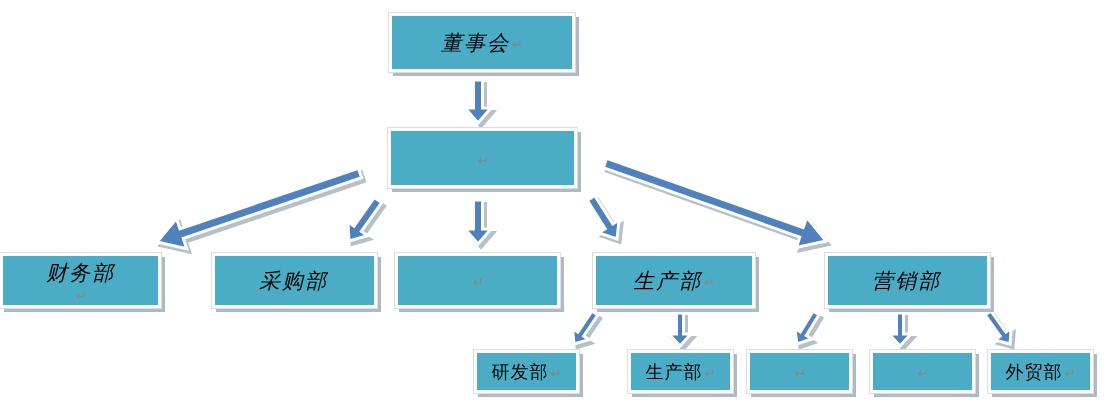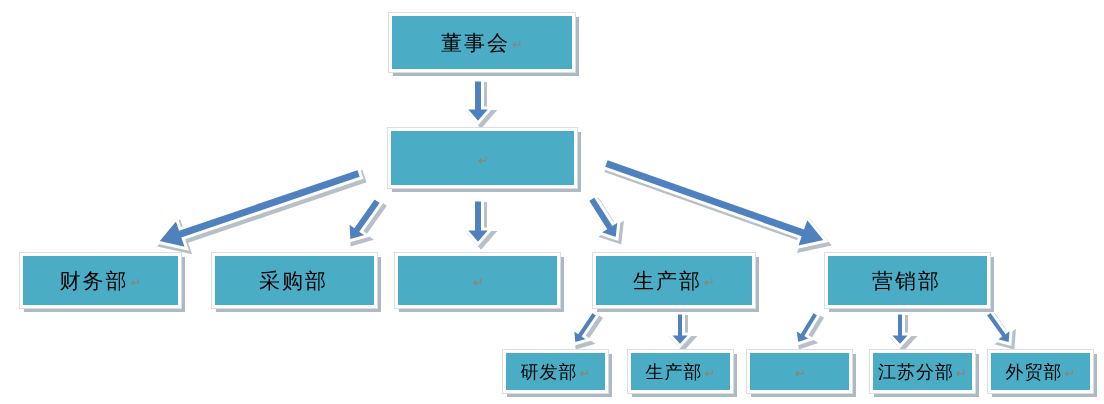--- a/index.html
+++ b/index.html
@@ -15,21 +15,21 @@
     position:absolute;
     box-sizing:border-box;
     background:var(--node-fill,#4BACC6);
     border:3px solid var(--node-border,#ffffff);
     box-shadow:0 0 0 1px #d8dee3, 4px 4px 0 0 #aeb9c3;
     display:flex;align-items:center;justify-content:center;
     color:#000;
     letter-spacing:2px;
     cursor:default;
   }
-  .node.lv123{font-size:21px;}
+  .node.lv123{font-size:21px;font-style:italic;}
   .node.lv4{font-size:18px;letter-spacing:1px;}
   .pilcrow{
     color:var(--pilcrow,#8C8474);
     font-size:13px;
     letter-spacing:0;
     margin-left:2px;
     position:relative;top:2px;
   }
 </style>
 </head>
@@ -64,21 +64,21 @@
 
   <div class="node lv123" style="left:389px;top:13px;width:186px;height:59px;">
     <span>董事会</span>
       <span class="pilcrow">↵</span>
   </div>
 
   <div class="node lv123" style="left:388px;top:128px;width:189px;height:60px;">
       <span class="pilcrow">↵</span>
   </div>
 
-  <div class="node lv123" style="left:20px;top:253px;width:161px;height:55px;">
+  <div class="node lv123" style="left:0;top:253px;width:161px;height:55px;flex-direction:column;">
     <span>财务部</span>
       <span class="pilcrow">↵</span>
   </div>
 
   <div class="node lv123" style="left:212px;top:253px;width:165px;height:55px;">
     <span>采购部</span>
       <span class="pilcrow"></span>
   </div>
 
   <div class="node lv123" style="left:395px;top:253px;width:165px;height:55px;">
@@ -88,36 +88,35 @@
   <div class="node lv123" style="left:593px;top:253px;width:162px;height:55px;">
     <span>生产部</span>
       <span class="pilcrow">↵</span>
   </div>
 
   <div class="node lv123" style="left:825px;top:253px;width:165px;height:55px;text-align:center;">
     <span>营销部</span>
       <span class="pilcrow"></span>
   </div>
 
-  <div class="node lv4" style="left:503px;top:350px;width:105px;height:43px;">
+  <div class="node lv4" style="left:474px;top:350px;width:105px;height:43px;">
     <span>研发部</span>
       <span class="pilcrow">↵</span>
   </div>
 
   <div class="node lv4" style="left:628px;top:350px;width:105px;height:43px;">
     <span>生产部</span>
       <span class="pilcrow">↵</span>
   </div>
 
   <div class="node lv4" style="left:747px;top:350px;width:105px;height:43px;">
       <span class="pilcrow">↵</span>
   </div>
 
   <div class="node lv4" style="left:870px;top:350px;width:105px;height:43px;">
-    <span>江苏分部</span>
       <span class="pilcrow">↵</span>
   </div>
 
   <div class="node lv4" style="left:988px;top:350px;width:105px;height:43px;justify-content:center;">
     <span>外贸部</span>
       <span class="pilcrow">↵</span>
   </div>
 
 </div>
 

